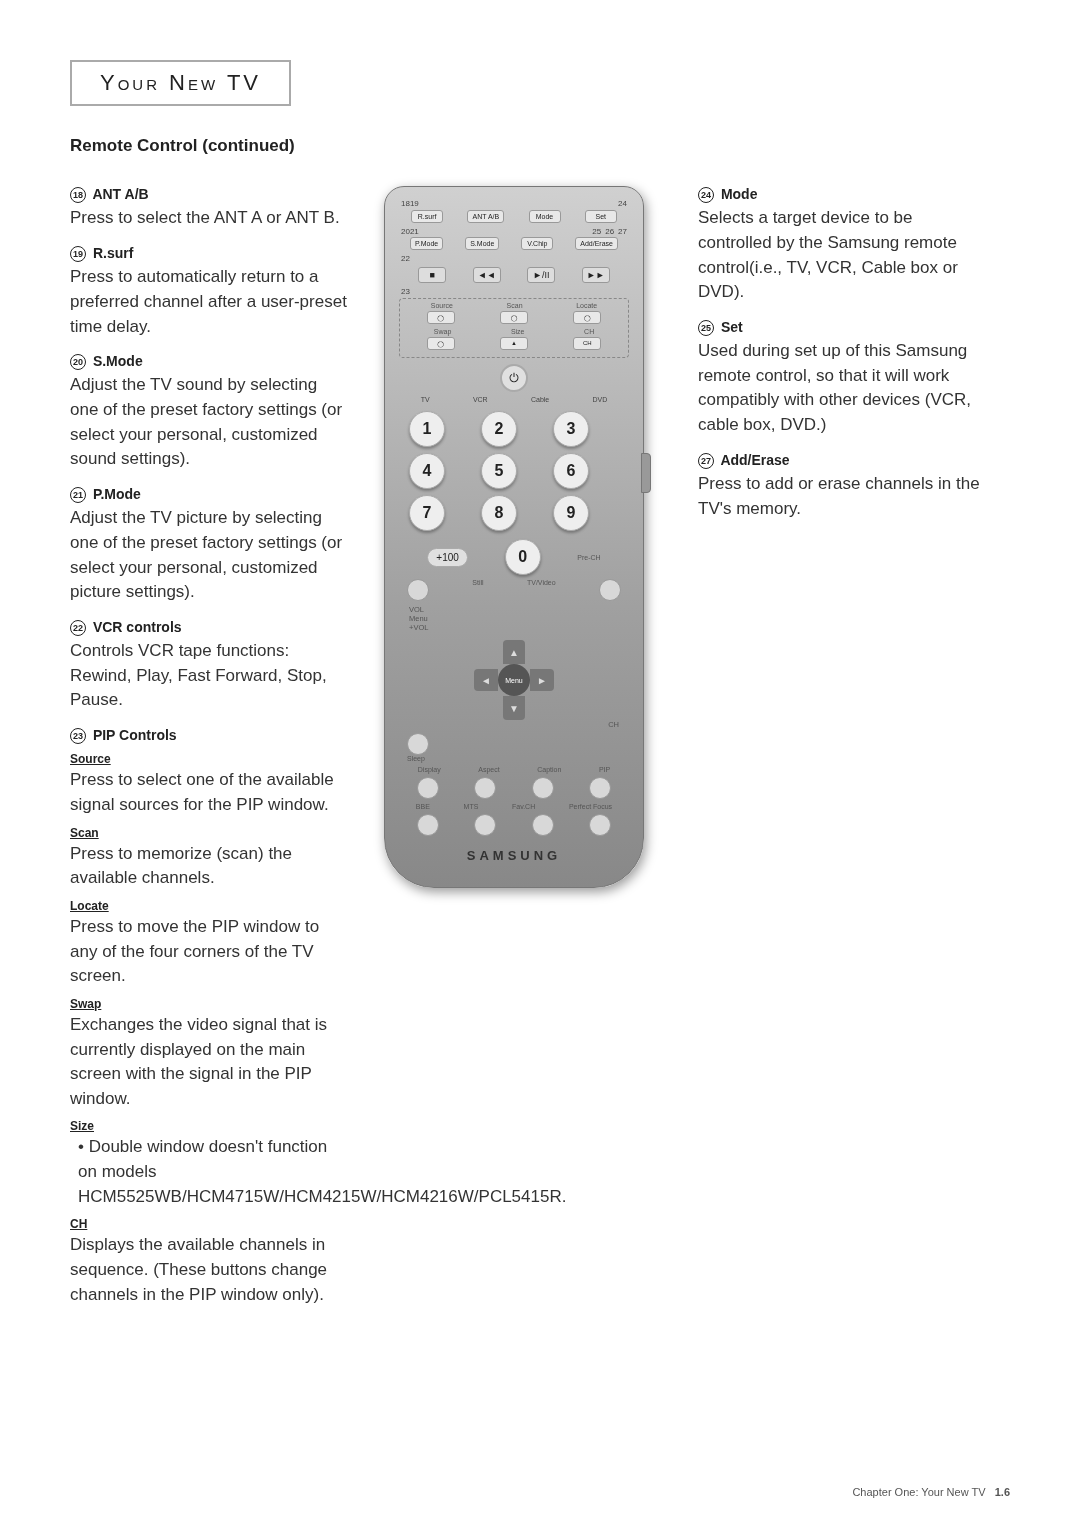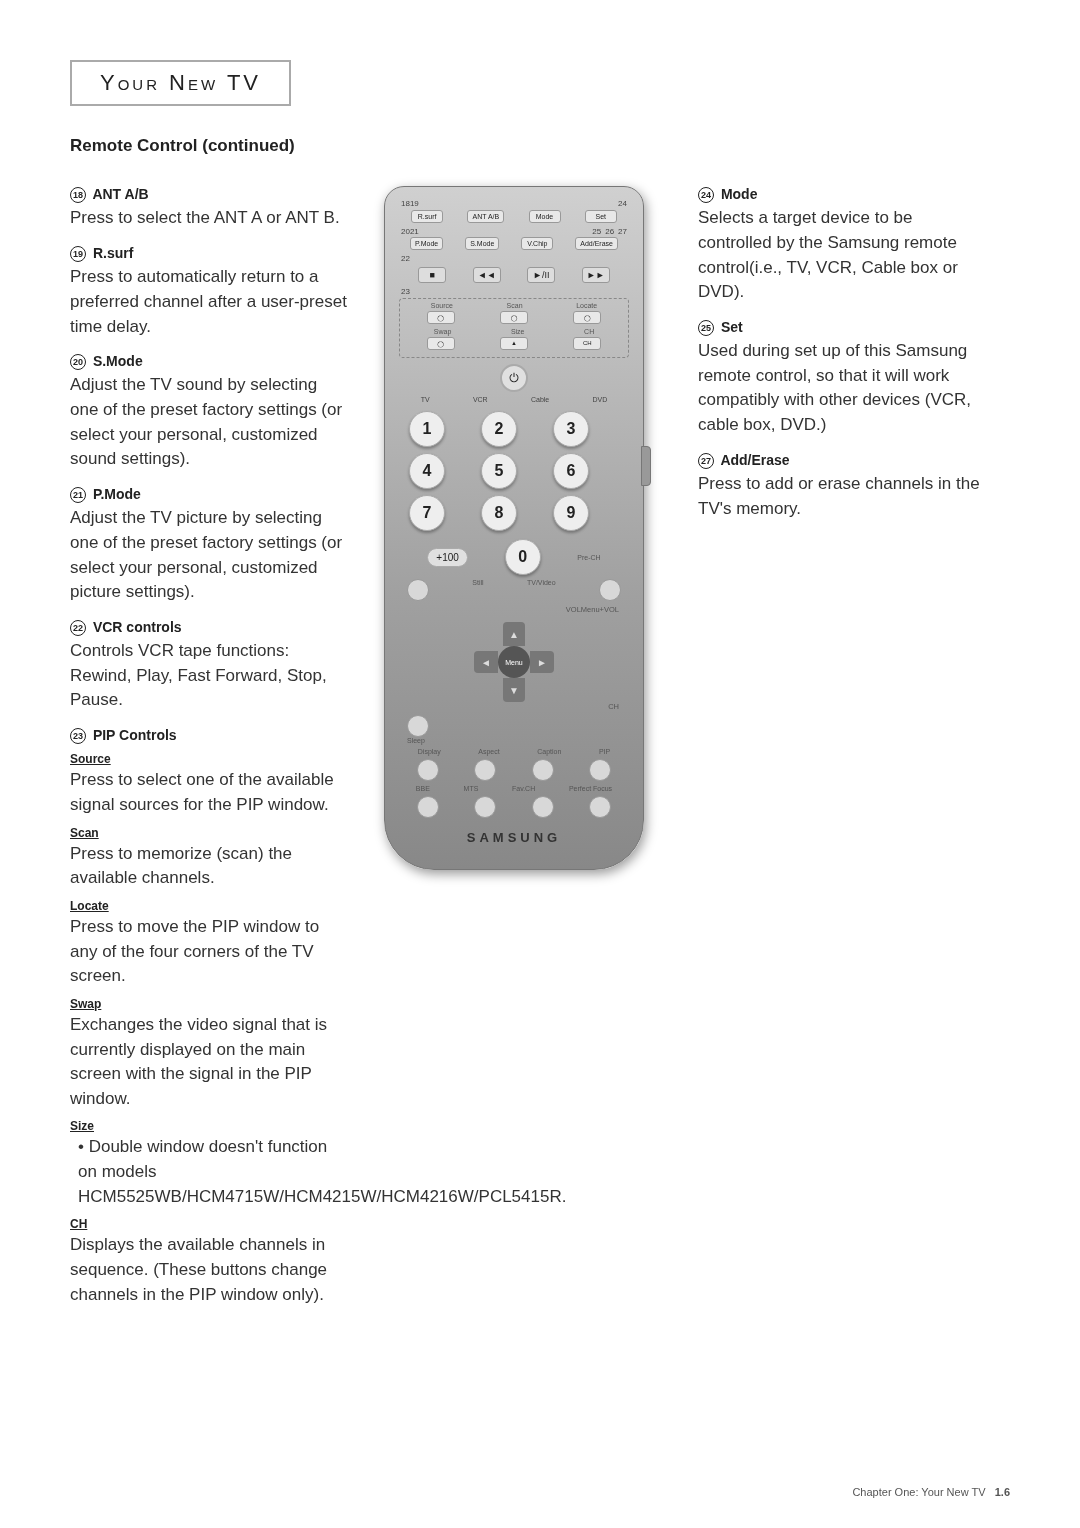--- a/index.html
+++ b/index.html
@@ -194,24 +194,25 @@
     .nav-arm.right {
       height: 22px; width: 24px;
       right: 0; top: 50%;
       transform: translateY(-50%);
       border-radius: 0 4px 4px 0;
       display: flex; align-items: center; justify-content: center;
       color: #ddd; font-size: 10px;
     }
     .vol-ch-label {
       display: flex;
-      justify-content: flex-end;
+      justify-content: flex-start;
       font-size: 7.5px;
       color: #555;
       margin: 0 10px 2px 10px;
+      flex-direction: column;
     }
     .remote-power-row {
       display: flex;
       justify-content: center;
       margin: 6px 0 4px 0;
     }
     .power-btn {
       width: 28px;
       height: 28px;
       background: #e0e0e0;

